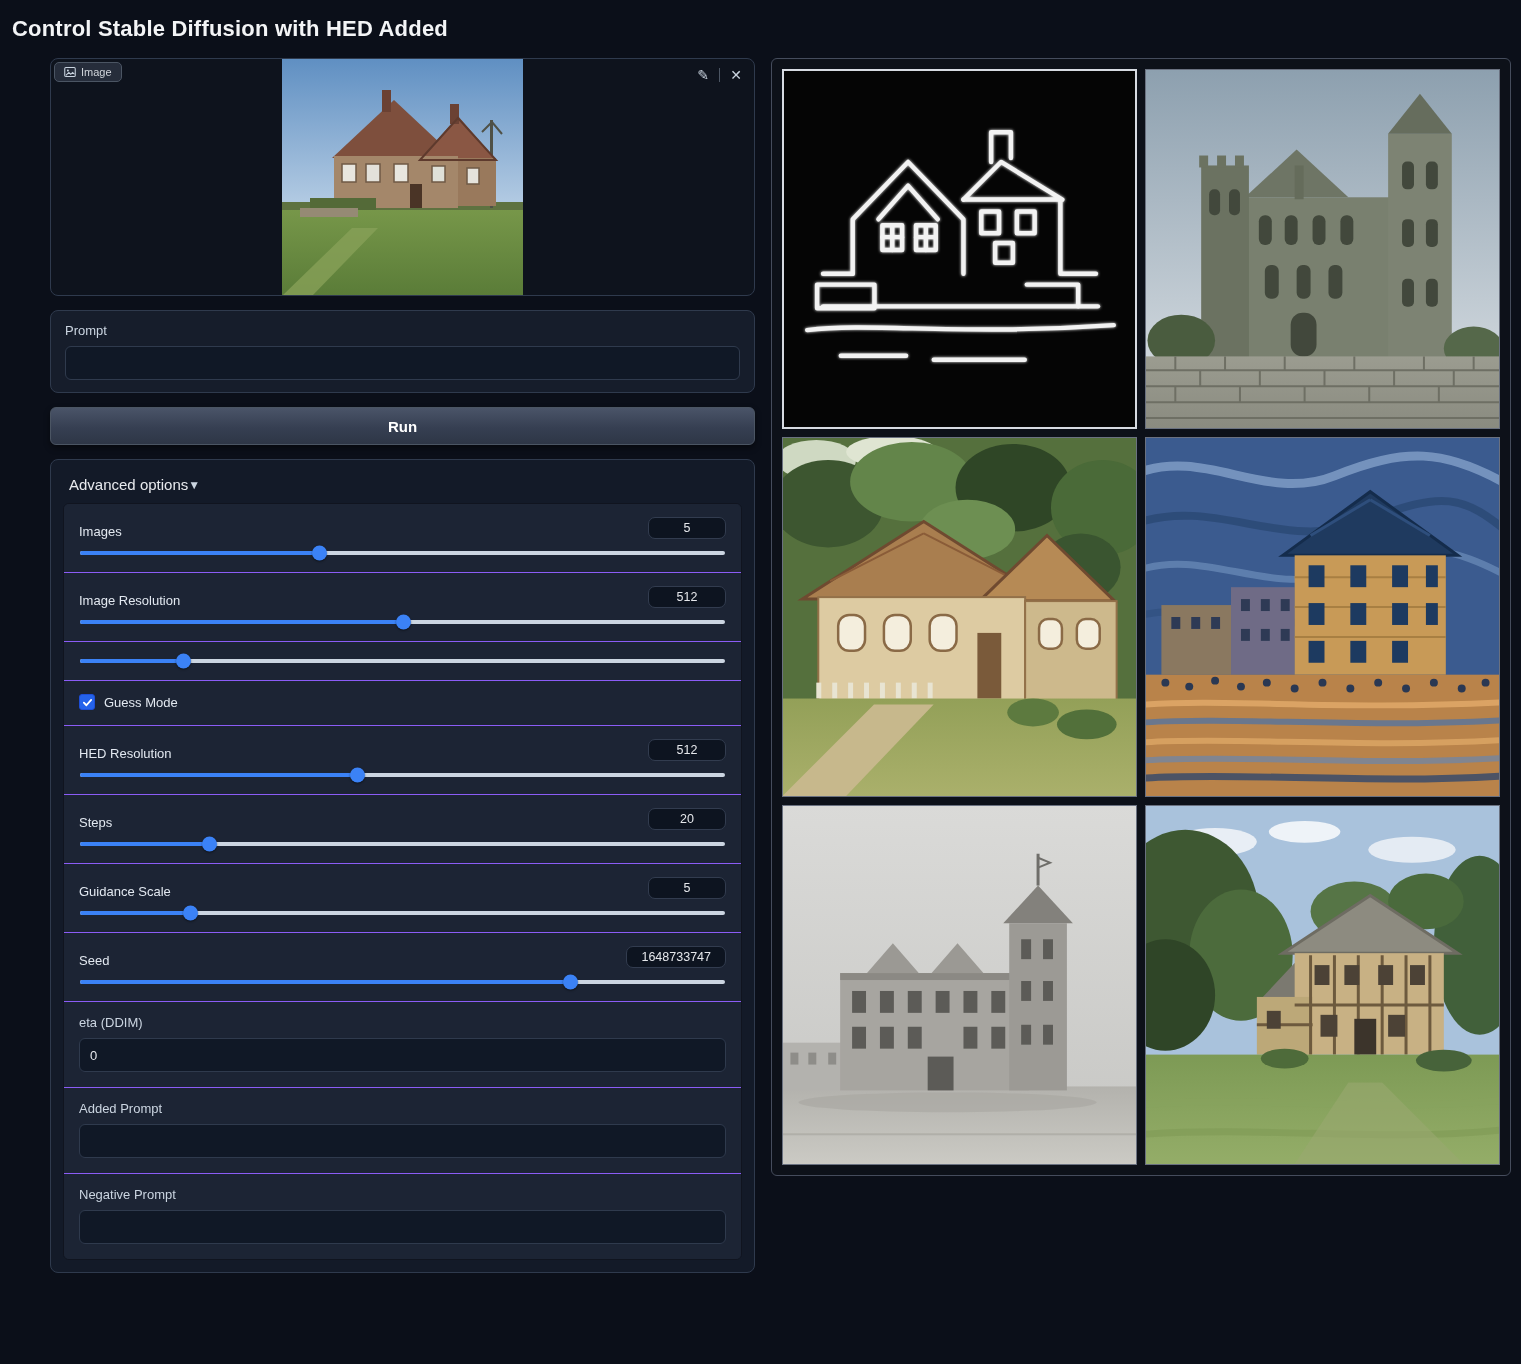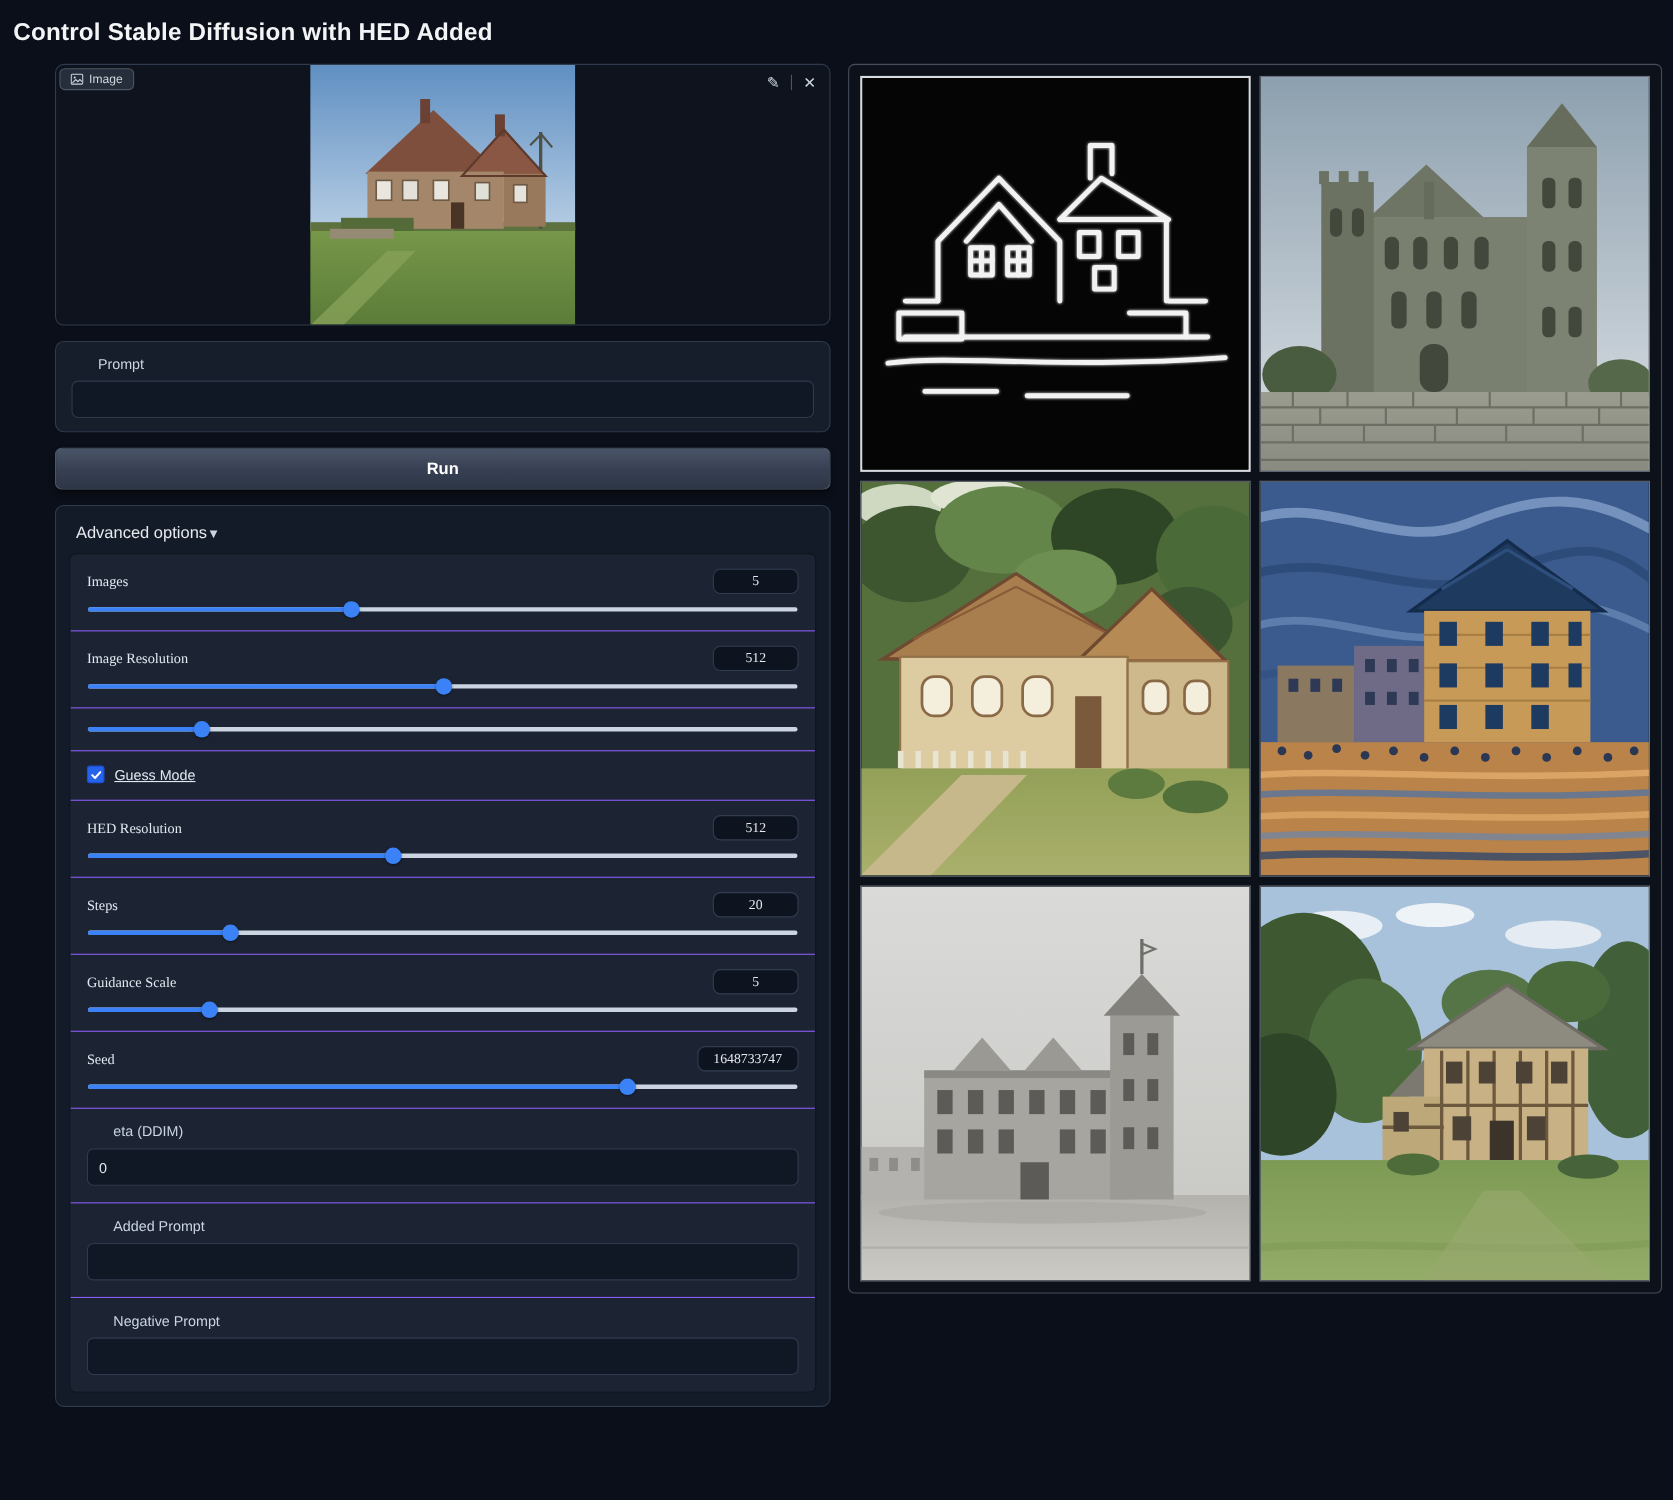--- a/index.html
+++ b/index.html
@@ -41,21 +41,21 @@
     cursor:pointer; border-radius:4px;
   }
   .tool-divider{ width:1px; height:14px; background:#4b5563; }
   .uploaded-photo{ height:100%; width:241px; display:block; }
 
   
   .panel{
     background:#161d2b; border:1px solid #2f3a4d; border-radius:8px;
     padding:12px 14px;
   }
-  .field-label{ font-size:13px; color:#cbd5e1; margin-bottom:8px; display:block;margin-left:24px; }
+  .field-label{ font-size:13px; color:#cbd5e1; margin-bottom:8px; display:block; }
   .text-input{
     width:100%; height:34px;
     background:#101826; border:1px solid #2f3a4d; border-radius:6px;
     color:#e5e7eb; font-size:13px; padding:0 10px;
     font-family:"Liberation Sans", sans-serif; outline:none;
   }
 
   .run-button{
     height:38px; width:100%;
     background:linear-gradient(180deg,#4a5468 0%,#363f52 55%,#2e3646 100%);
@@ -73,42 +73,42 @@
   }
   .accordion-title{ font-size:15px; color:#e8eaee; }
   .accordion-caret{ font-size:12px; color:#cbd5e1; }
   .controls{
     background:#1c2434; border-radius:6px; overflow:hidden;
     border:1px solid #10141f;
   }
   .ctl-row{ padding:13px 15px 15px 15px; border-top:1px solid #8b5cf6; background:#1c2434; }
   .ctl-row:first-child{ border-top:none; }
 
-  .slider-head{ display:flex; justify-content:space-between; align-items:center; margin-bottom:12px;font-family:Liberation Serif, serif; }
+  .slider-head{ display:flex; justify-content:space-between; align-items:flex-end; margin-bottom:12px; }
   .slider-label{ font-size:13px; color:#e2e8f0; }
   .value-box{
     min-width:78px; padding:3px 14px; text-align:center;
     background:#0d1420; border:1px solid #323c4f; border-radius:7px;
     font-size:12.5px; color:#e5e7eb; cursor:text;
   }
   .track{ position:relative; height:4px; background:#cbd5e1; border-radius:3px; margin:4px 1px 2px 1px; }
   .fill{ position:absolute; left:0; top:0; height:100%; background:#3b82f6; border-radius:3px; }
   .handle{
     position:absolute; right:-8px; top:50%; transform:translateY(-50%);
     width:15px; height:15px; background:#3b82f6; border-radius:50%;
     cursor:grab; box-shadow:0 1px 2px rgba(0,0,0,.5);
   }
 
   .checkbox-row{ display:flex; align-items:center; gap:9px; }
   .checkbox{
     width:16px; height:16px; background:#2563eb; border-radius:3px;
     display:flex; align-items:center; justify-content:center; cursor:pointer;
     border:1px solid #1d4ed8;
   }
-  .checkbox-label{ font-size:13px; color:#e2e8f0;text-decoration:underline; }
+  .checkbox-label{ font-size:13px; color:#e2e8f0; }
 
   
   .gallery{
     width:740px;
     background:#0d1119; border:1px solid #454c5c; border-radius:6px;
     padding:10px;
     display:grid; grid-template-columns:1fr 1fr; gap:8px;
     align-content:start;
   }
   .cell{

